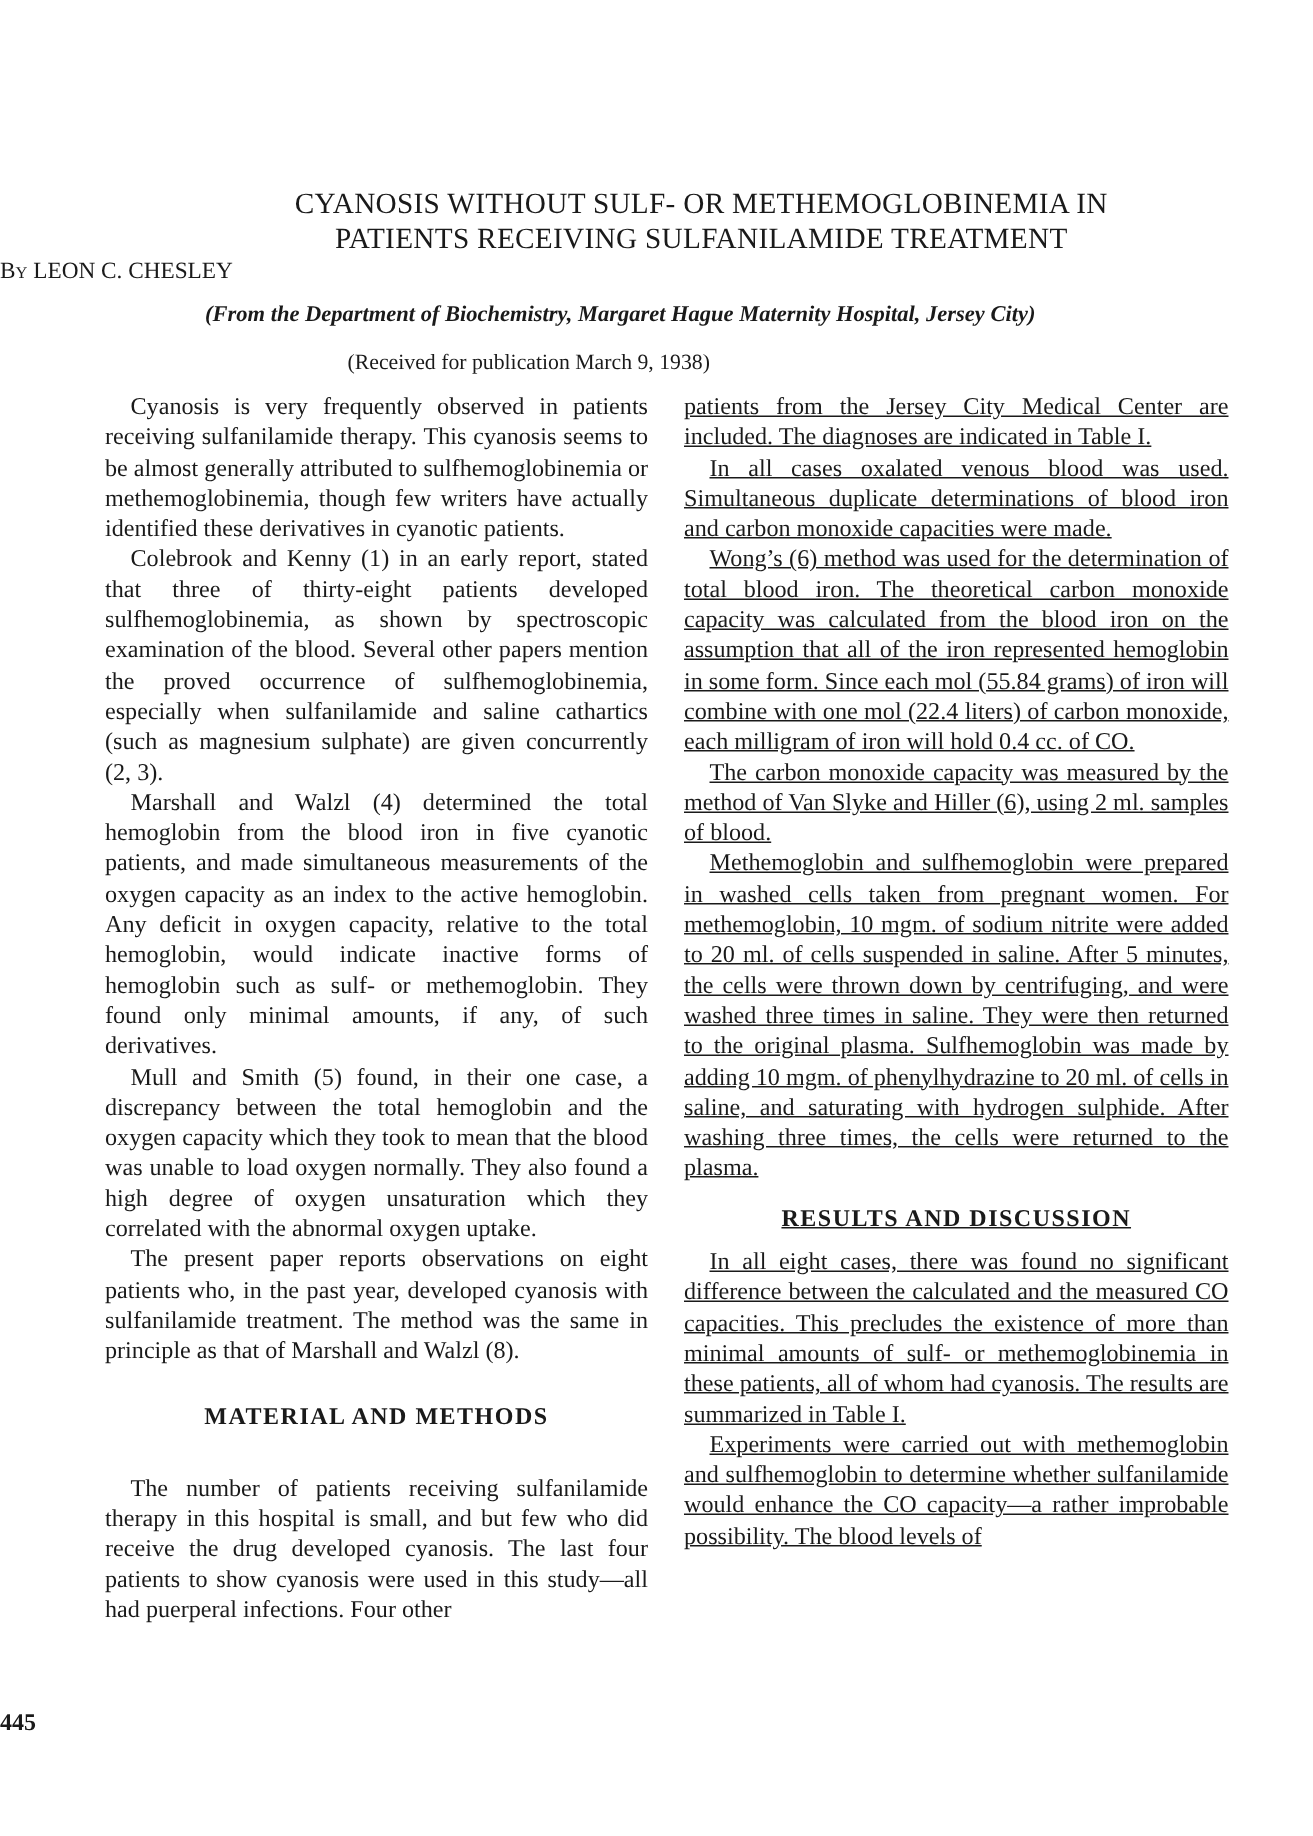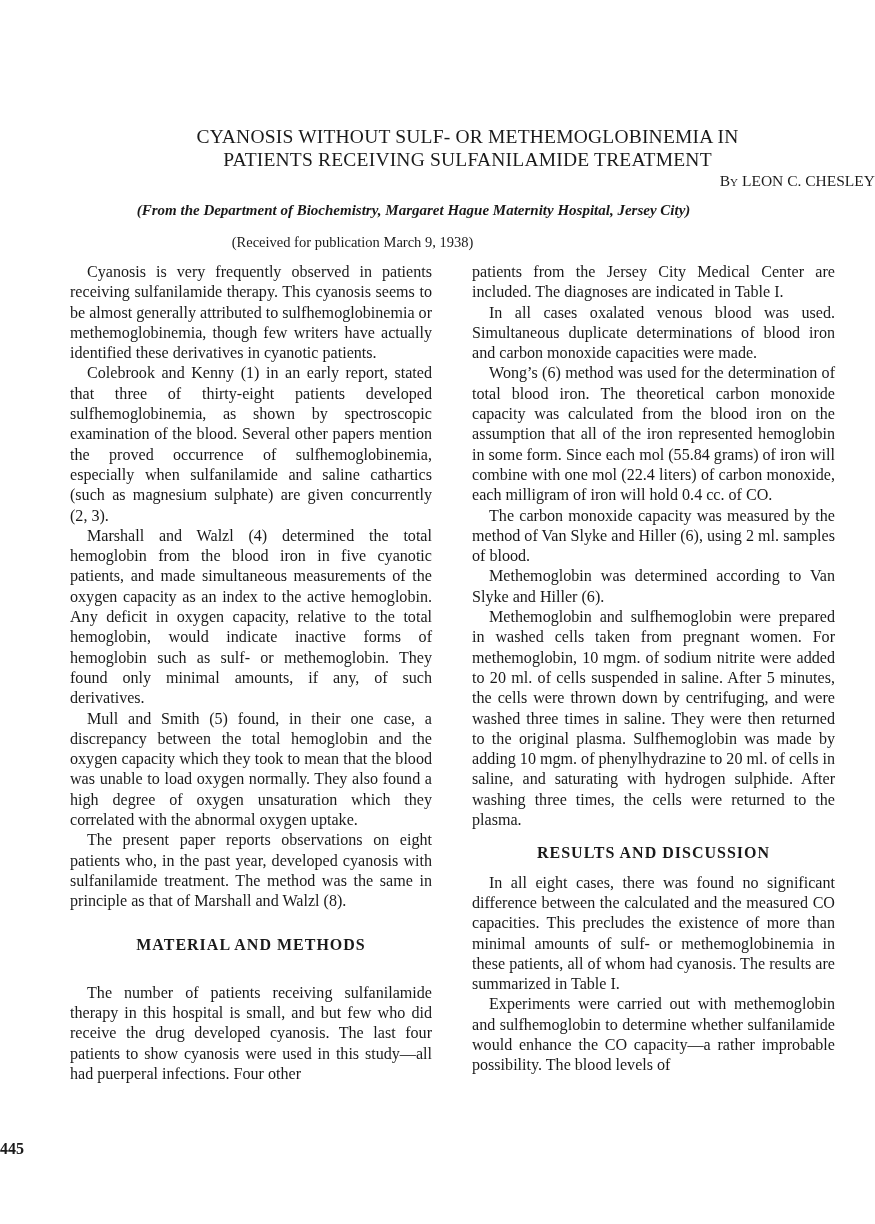--- a/index.html
+++ b/index.html
@@ -1,28 +1,28 @@
 <!DOCTYPE html>
 <html><head>
 <meta charset="utf-8">
 <style>
   html, body { margin:0; padding:0; background:#ffffff; }
   body { width:875px; height:1224px; position:relative; overflow:hidden;
          font-family:"Liberation Serif","DejaVu Serif",serif; color:#1a1a1a; }
   .title { position:absolute; left:0; width:875px; top:125px; text-align:center;
            font-size:19.5px; line-height:23px; letter-spacing:0.2px;padding-left:30px; }
   .title div { white-space:nowrap; }
-  .byline { position:absolute; left:0; width:875px; top:172px; text-align:right; font-size:15.5px; }
+  .byline { position:absolute; left:0; width:875px; top:172px; text-align:left; font-size:15.5px; }
   .byline .by { font-variant:small-caps; }
   .dept { position:absolute; left:0; width:827px; top:202px; text-align:center; font-size:15px;
           font-style:italic; font-weight:bold; }
   .received { position:absolute; left:0; width:705px; top:234px; text-align:center; font-size:14.5px; }
   .col { position:absolute; top:262px; width:362px; font-size:16.1px; line-height:20.3px; }
   .col.left { left:70px; }
-  .col.right { left:472px; width:363px; }
+  .col.right { left:456px; width:363px;text-decoration:underline; }
   .col p { margin:0; text-align:justify; text-indent:17px; hyphens:none; }
   .col p.noindent { text-indent:0; }
   .heading { text-align:center; font-size:16px; font-weight:bold; letter-spacing:1px;
              text-transform:uppercase; margin:0; }
   .left .heading { margin-top:23px; margin-bottom:28px; }
   .right .heading { margin-top:13px; margin-bottom:9px; }
   .pagenum { position:absolute; left:0; width:875px; top:1140px; 
              font-size:16px; font-weight:bold; }
 </style>
 </head>
@@ -50,20 +50,19 @@
   <p>The present paper reports observations on eight patients who, in the past year, developed cyanosis with sulfanilamide treatment.  The method was the same in principle as that of Marshall and Walzl (8).</p>
   <h2 class="heading">Material and Methods</h2>
   <p>The number of patients receiving sulfanilamide therapy in this hospital is small, and but few who did receive the drug developed cyanosis.  The last four patients to show cyanosis were used in this study—all had puerperal infections.  Four other</p>
 </div>
 
 <div class="col right">
   <p class="noindent">patients from the Jersey City Medical Center are included.  The diagnoses are indicated in Table I.</p>
   <p>In all cases oxalated venous blood was used. Simultaneous duplicate determinations of blood iron and carbon monoxide capacities were made.</p>
   <p>Wong’s (6) method was used for the deter­mination of total blood iron.  The theoretical car­bon monoxide capacity was calculated from the blood iron on the assumption that all of the iron represented hemoglobin in some form.  Since each mol (55.84 grams) of iron will combine with one mol (22.4 liters) of carbon monoxide, each milligram of iron will hold 0.4 cc. of CO.</p>
   <p>The carbon monoxide capacity was measured by the method of Van Slyke and Hiller (6), using 2 ml. samples of blood.</p>
-  <p>Methemoglobin was determined according to Van Slyke and Hiller (6).</p>
   <p>Methemoglobin and sulfhemoglobin were pre­pared in washed cells taken from pregnant women.  For methemoglobin, 10 mgm. of sodium nitrite were added to 20 ml. of cells suspended in saline.  After 5 minutes, the cells were thrown down by centrifuging, and were washed three times in saline.  They were then returned to the original plasma.  Sulfhemoglobin was made by adding 10 mgm. of phenylhydrazine to 20 ml. of cells in saline, and saturating with hydrogen sul­phide.  After washing three times, the cells were returned to the plasma.</p>
   <h2 class="heading">Results and Discussion</h2>
   <p>In all eight cases, there was found no significant difference between the calculated and the meas­ured CO capacities.  This precludes the existence of more than minimal amounts of sulf- or met­hemoglobinemia in these patients, all of whom had cyanosis.  The results are summarized in Table I.</p>
   <p>Experiments were carried out with methemo­globin and sulfhemoglobin to determine whether sulfanilamide would enhance the CO capacity—a rather improbable possibility.  The blood levels of</p>
 </div>
 
 <div class="pagenum">445</div>
 
 </body></html>

